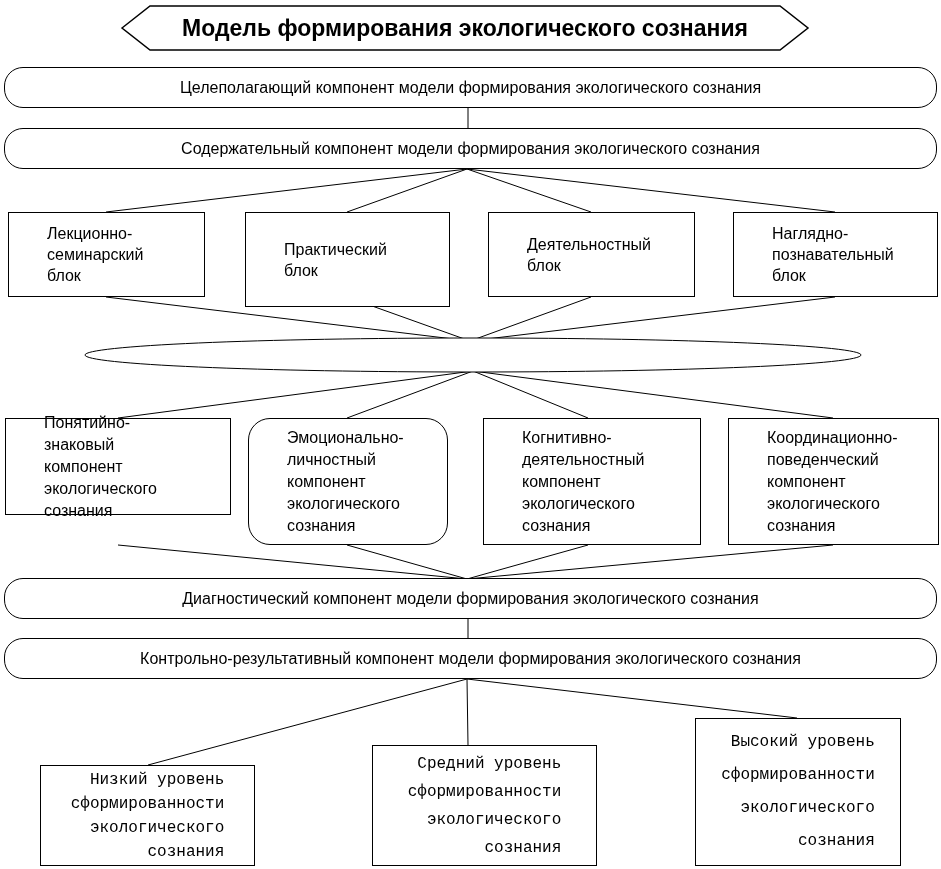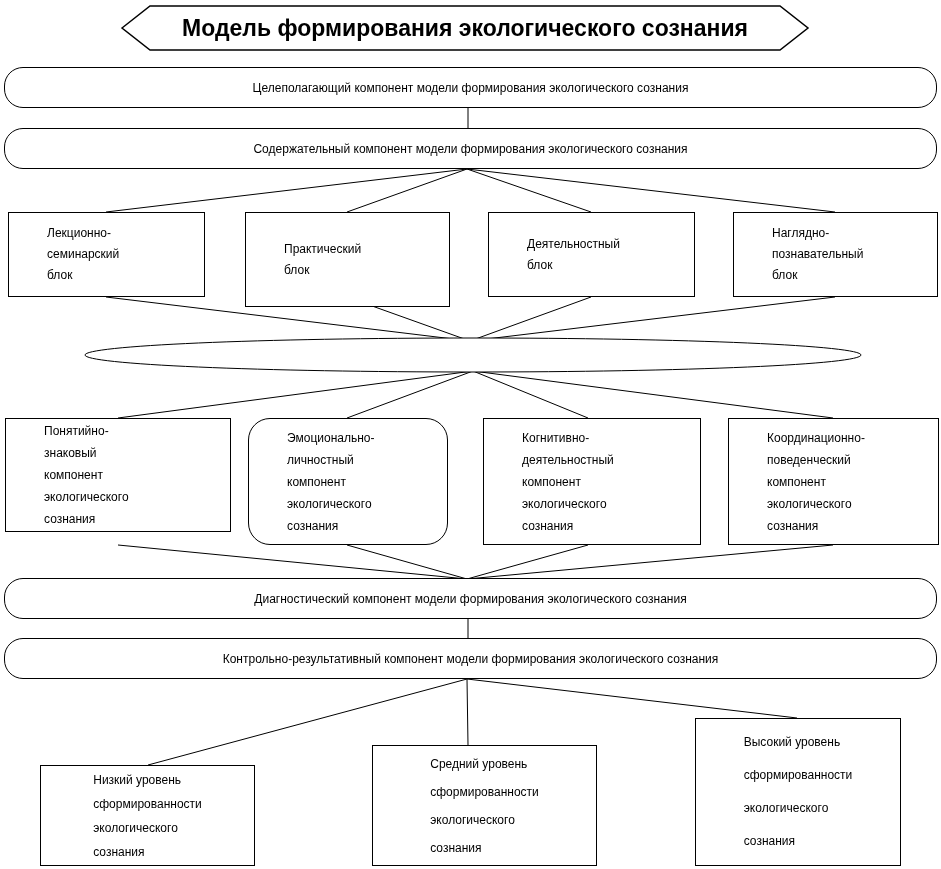--- a/index.html
+++ b/index.html
@@ -12,35 +12,35 @@
     overflow: hidden;
   }
   #wires { position: absolute; left: 0; top: 0; }
   .node {
     position: absolute;
     box-sizing: border-box;
     background: #ffffff;
     border: 1px solid #000000;
     display: flex;
     align-items: center;
-    font-size: 12px;
+    font-size: 16px;
     white-space: pre-line;
     line-height: 20px;
   }
   .band {
     left: 4px;
     width: 933px;
     height: 41px;
     border-radius: 19px;
     justify-content: center;
     text-align: center;
   }
   .box { padding-left: 38px; line-height: 21px; }
   .box-row2 { line-height: 22px; }
-  .level { justify-content: center; text-align: left; padding: 0 1px; }
+  .level { justify-content: center; text-align: right; padding: 0 1px; font-family: Liberation Mono, monospace; }
   .lvl0 { line-height: 24px; }
   .lvl1 { line-height: 28px; }
   .lvl2 { line-height: 33px; }
   .float-label {
     position: absolute;
     display: flex;
     align-items: center;
     justify-content: center;
     text-align: center;
     font-size: 16px;
@@ -101,21 +101,21 @@
 блок</div>
   <div class="node box" style="left:245px; top:212px; width:205px; height:95px;">Практический
 блок</div>
   <div class="node box" style="left:488px; top:212px; width:207px; height:85px;">Деятельностный
 блок</div>
   <div class="node box" style="left:733px; top:212px; width:205px; height:85px;">Наглядно-
 познавательный
 блок</div>
 
 
-  <div class="node box box-row2" style="left:5px; top:418px; width:226px; height:114px;">Понятийно-
+  <div class="node box box-row2" style="left:5px; top:418px; width:226px; height:97px;">Понятийно-
 знаковый
 компонент
 экологического
 сознания</div>
   <div class="node box box-row2" style="left:248px; top:418px; width:200px; height:127px;border-radius:22px;">Эмоционально-
 личностный
 компонент
 экологического
 сознания</div>
   <div class="node box box-row2" style="left:483px; top:418px; width:218px; height:127px;">Когнитивно-

